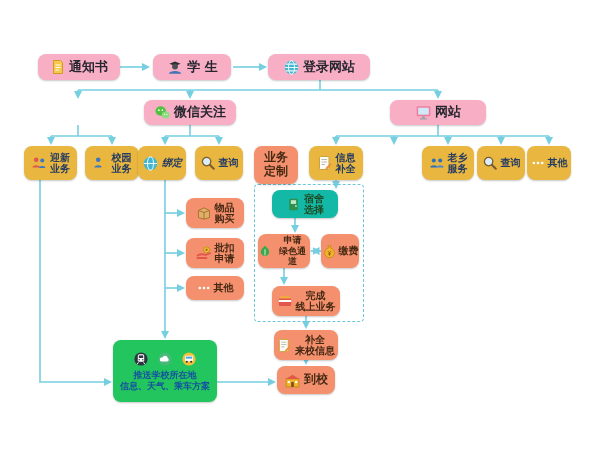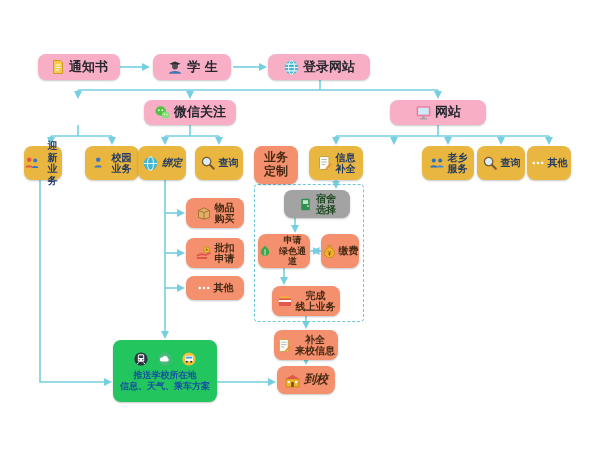--- a/index.html
+++ b/index.html
@@ -10,39 +10,39 @@
   .wire { stroke:#76cfe0; stroke-width:1.6; fill:none; }
   .dashed { position:absolute; left:254px; top:184px; width:110px; height:138px;
             border:1px dashed #6cc6d8; border-radius:4px; }
   .node { position:absolute; display:flex; align-items:center; justify-content:center;
           gap:3px; border-radius:8px; color:#2e2e36;
           box-shadow:0 1px 2px rgba(0,0,0,.22); }
   .label { white-space:pre-line; text-align:center; line-height:1.15; font-weight:bold; }
   .pink   { background:#f8aec5; }
   .gold   { background:#e9b73f; }
   .orange { background:#f4906d; }
-  .green  { background:#a3a3a3;margin-left:12px; }
+  .green  { background:#14b8a6; }
   .blue   { background:#22c55e; }
   .pink .label { font-size:13px; color:#26262e; }
   .gold .label { font-size:10px; color:#243b63; }
   .orange .label { font-size:10px; color:#472a14; }
   .green .label { font-size:10px; color:#1e4a22; }
   .ic { display:inline-flex; flex:0 0 auto; }
   .ic svg { display:block; }
 
   
   .n-notice  { left:38px;  top:54px;  width:82px;  height:26px; }
   .n-student { left:153px; top:54px;  width:78px;  height:26px; }
   .n-login   { left:268px; top:54px;  width:102px; height:26px; }
   
   .n-app     { left:32px;  top:100px; width:92px;  height:25px; }
   .n-wechat  { left:144px; top:100px; width:92px;  height:25px; }
   .n-website { left:390px; top:100px; width:96px;  height:25px; }
   
-  .n-welcome   { left:24px;  top:146px; width:38px; height:34px; }
+  .n-welcome   { left:24px;  top:146px; width:53px; height:34px; }
   .n-campus    { left:85px;  top:146px; width:54px; height:34px; }
   .n-bind      { left:138px; top:146px; width:48px; height:34px;font-style:italic; }
   .n-query1    { left:195px; top:146px; width:48px; height:34px; }
   .n-bizcustom { left:254px; top:146px; width:44px; height:38px; }
   .n-bizcustom .label { font-size:12px; }
   .n-infocomp  { left:309px; top:146px; width:54px; height:34px; }
   .n-announce  { left:367px; top:146px; width:54px; height:34px; }
   .n-fellow    { left:422px; top:146px; width:52px; height:34px; }
   .n-query2    { left:477px; top:146px; width:48px; height:34px; }
   .n-other1    { left:527px; top:146px; width:44px; height:34px; }
@@ -51,21 +51,21 @@
   .n-deduct   { left:186px; top:238px; width:58px; height:30px; }
   .n-other2   { left:186px; top:276px; width:58px; height:24px; }
   
   .n-dorm   { left:272px; top:190px; width:66px; height:28px; }
   .n-green  { left:258px; top:234px; width:52px; height:34px; }
   .n-green .label { font-size:9px; }
   .n-pay    { left:321px; top:234px; width:38px; height:34px; gap:2px; }
   .n-finish { left:272px; top:286px; width:68px; height:30px; }
   
   .n-arrivalinfo { left:274px; top:330px; width:64px; height:30px; }
-  .n-arrive { left:277px; top:366px; width:58px; height:28px;font-style:italic; }
+  .n-arrive { left:277px; top:366px; width:58px; height:28px; }
   .n-arrive .label { font-size:12px; }
   
   .n-push { left:113px; top:340px; width:104px; height:62px; flex-direction:column; gap:3px; padding:5px 4px; }
   .n-push .label { font-size:9px; color:#1553a0; }
   .icrow { display:flex; gap:8px; align-items:center; justify-content:center; }
 </style>
 </head>
 <body>
 
 <div class="stage">

